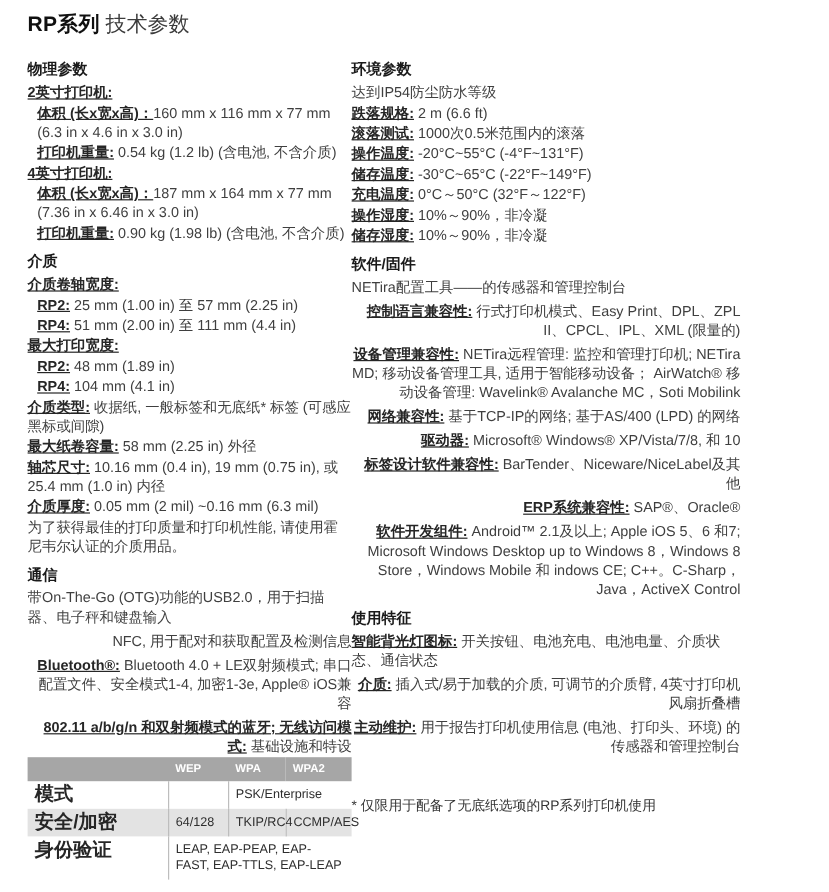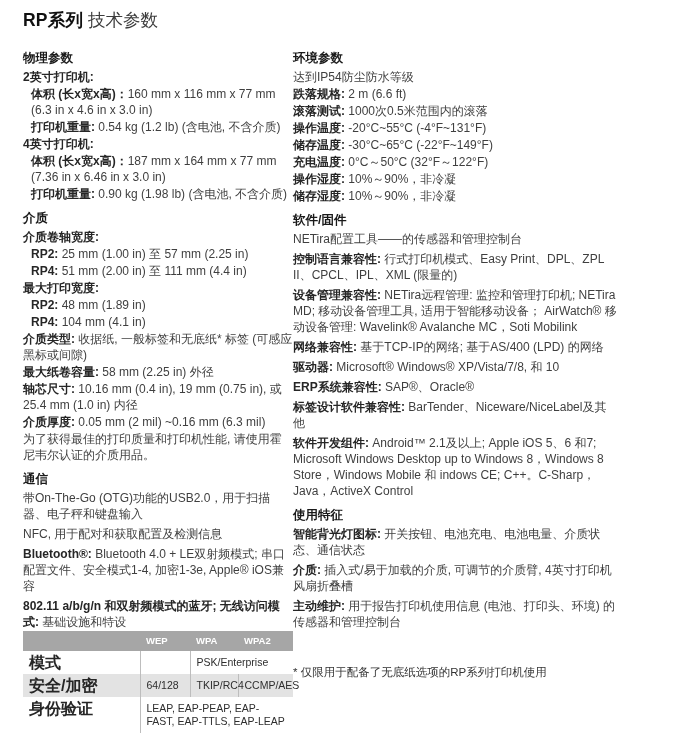--- a/index.html
+++ b/index.html
@@ -15,23 +15,23 @@
   .title .sub{color:#3c3c3c;}
   .cols{display:flex;gap:0;align-items:flex-start;}
   .col-left{width:270px;flex:0 0 270px;}
   .col-right{width:324px;flex:0 0 324px;}
   .section h3{
     font-size:12.5px;font-weight:bold;color:var(--heading-text,#1a1a1a);
     margin:8px 0 2px 0;line-height:17px;
   }
   .section:first-child h3{margin-top:0;}
   .line{font-size:12px;line-height:16px;margin:0 0 1px 0;color:var(--body-text,#3f3f3f);}
-  .line b{color:#262626;}
+  .line b{color:#262626;text-decoration:underline;}
   .line.in{padding-left:8px;}
-  .line.gap{margin-top:4px;}
+  .line.gap{margin-top:4px;text-align:right;}
   .line.footnote{margin-top:34px;font-size:11.5px;color:#333;}
   table.wifi{
     border-collapse:collapse;table-layout:fixed;width:270px;
   }
   table.wifi col.c0{width:117px;}
   table.wifi col.c1{width:50px;}
   table.wifi col.c2{width:48px;}
   table.wifi col.c3{width:55px;}
   table.wifi th{
     background:var(--table-header-bg,#a6a6a6);color:#fff;font-size:9.5px;
@@ -130,22 +130,22 @@
           <div class="line"><b>操作湿度:</b><span> 10%～90%，非冷凝</span></div>
           <div class="line"><b>储存湿度:</b><span> 10%～90%，非冷凝</span></div>
         </div>
         <div class="section">
           <h3>软件/固件</h3>
           <div class="line"><span>NETira配置工具——的传感器和管理控制台</span></div>
           <div class="line gap"><b>控制语言兼容性:</b><span> 行式打印机模式、Easy Print、DPL、ZPL II、CPCL、IPL、XML (限量的)</span></div>
           <div class="line gap"><b>设备管理兼容性:</b><span> NETira远程管理: 监控和管理打印机; NETira MD; 移动设备管理工具, 适用于智能移动设备； AirWatch® 移动设备管理: Wavelink® Avalanche MC，Soti Mobilink</span></div>
           <div class="line gap"><b>网络兼容性:</b><span> 基于TCP-IP的网络; 基于AS/400 (LPD) 的网络</span></div>
           <div class="line gap"><b>驱动器:</b><span> Microsoft® Windows® XP/Vista/7/8, 和 10</span></div>
+          <div class="line gap"><b>标签设计软件兼容性:</b><span> BarTender、Niceware/NiceLabel及其他</span></div>
           <div class="line gap"><b>ERP系统兼容性:</b><span> SAP®、Oracle®</span></div>
-          <div class="line gap"><b>标签设计软件兼容性:</b><span> BarTender、Niceware/NiceLabel及其他</span></div>
           <div class="line gap"><b>软件开发组件:</b><span> Android™ 2.1及以上; Apple iOS 5、6 和7; Microsoft Windows Desktop up to Windows 8，Windows 8 Store，Windows Mobile 和 indows CE; C++。C-Sharp，Java，ActiveX Control</span></div>
         </div>
         <div class="section">
           <h3>使用特征</h3>
           <div class="line"><b>智能背光灯图标:</b><span> 开关按钮、电池充电、电池电量、介质状态、通信状态</span></div>
           <div class="line gap"><b>介质:</b><span> 插入式/易于加载的介质, 可调节的介质臂, 4英寸打印机风扇折叠槽</span></div>
           <div class="line gap"><b>主动维护:</b><span> 用于报告打印机使用信息 (电池、打印头、环境) 的传感器和管理控制台</span></div>
           <div class="line footnote"><span>* 仅限用于配备了无底纸选项的RP系列打印机使用</span></div>
         </div>
       </div>

